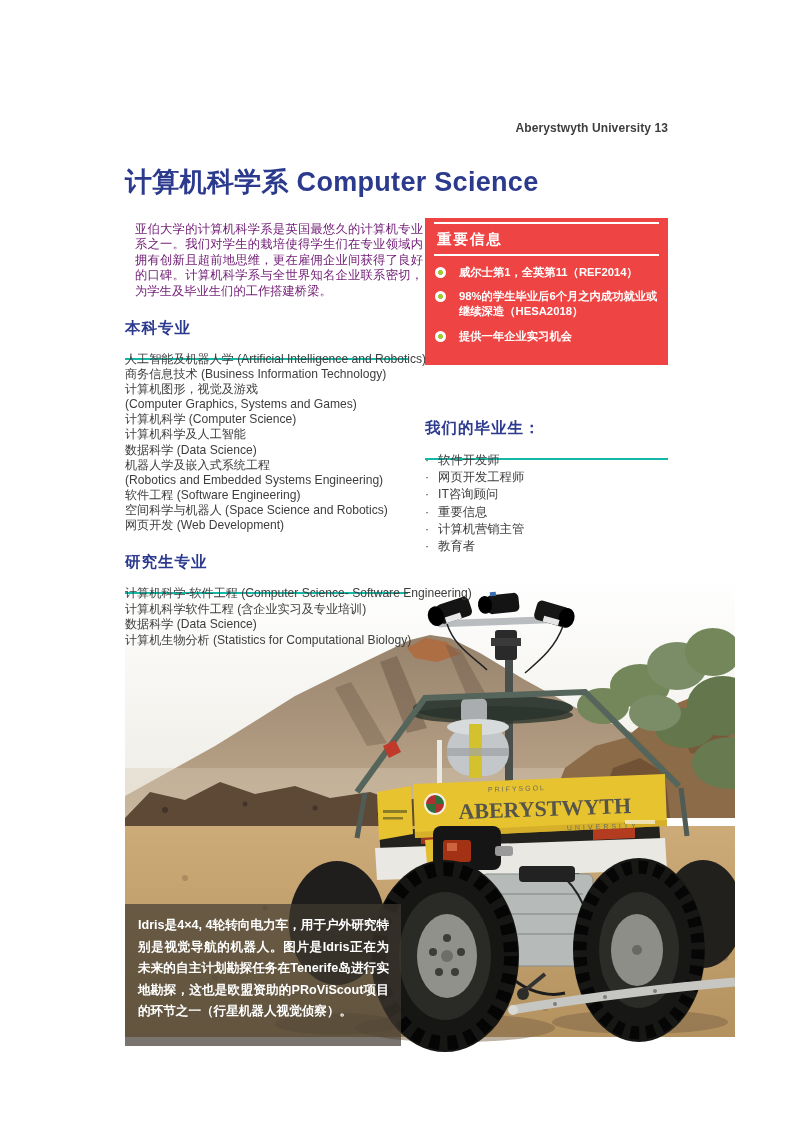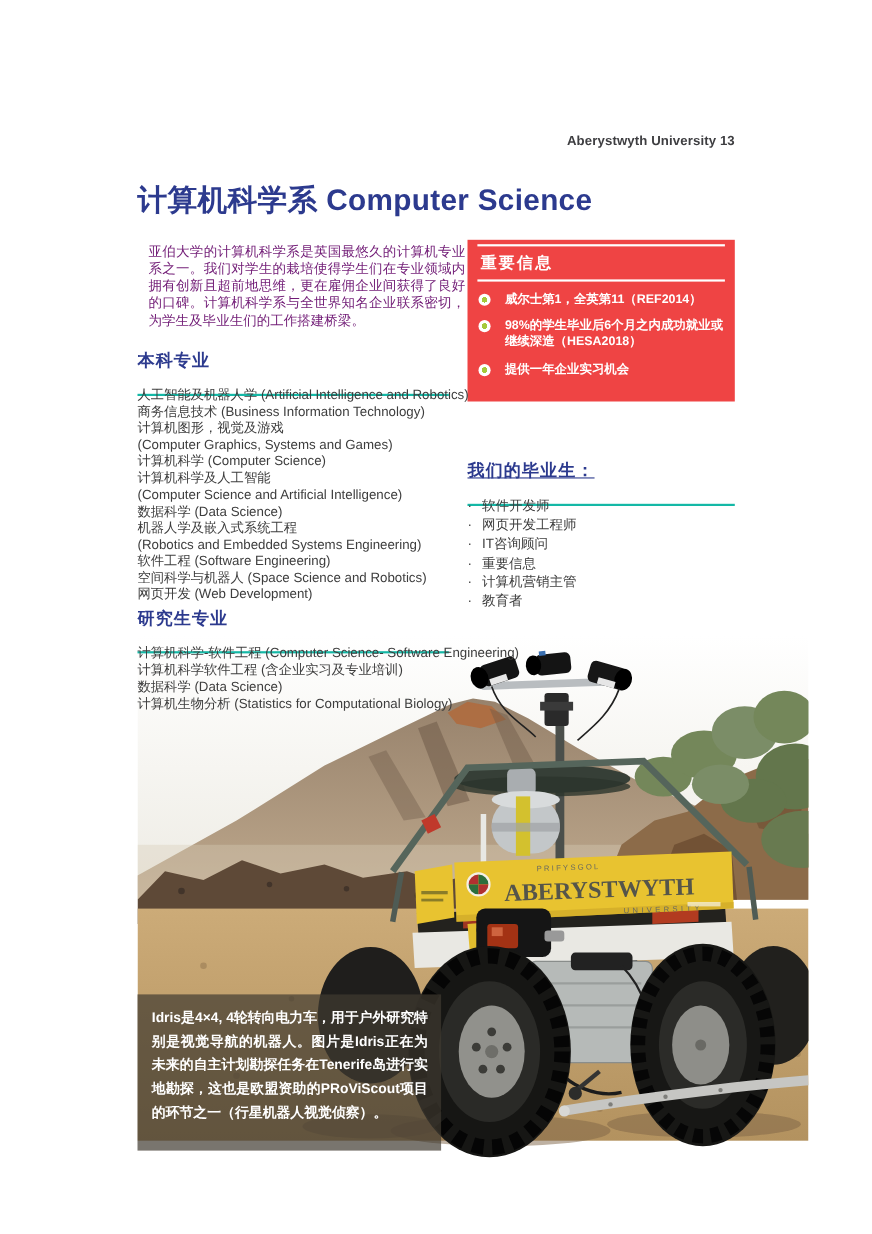--- a/index.html
+++ b/index.html
@@ -34,21 +34,21 @@
   .ki-bullet{
     flex:none;width:11px;height:11px;margin-top:2px;border-radius:50%;
     background:radial-gradient(circle,#a6c93c 0 33%,#ffffff 34% 100%);
   }
   
   .sec-heading{
     color:#2c3a8e;font-size:15.5px;font-weight:bold;letter-spacing:1px;
     padding-bottom:19px;border-bottom:2px solid #14b8a6;
   }
   .w-left{width:283px;}
-  .w-right{width:243px;text-decoration:underline;}
+  .w-right{width:243px;}
   .ug-heading{top:318px;left:125px;}
   .ug-list{top:352px;left:125px;width:330px;font-size:12.1px;line-height:15.1px;}
   .pg-heading{top:552px;left:125px;}
   .pg-list{top:586px;left:125px;width:360px;font-size:12.1px;line-height:15.6px;}
   .grad-heading{top:418px;left:425px;}
   .grad-list{top:452px;left:425px;width:243px;font-size:12.3px;line-height:17.2px;}
   .grad-item{display:flex;gap:9px;}
   .grad-bullet{color:#3d3d3d;}
   
   .photo{top:578px;left:125px;width:610px;height:492px;z-index:1;}
@@ -92,21 +92,20 @@
   </div>
 
   <div class="abs sec-heading w-left ug-heading z2">本科专业</div>
   <div class="abs ug-list z2">
     <div>人工智能及机器人学 (Artificial Intelligence and Robotics)</div>
     <div>商务信息技术 (Business Information Technology)</div>
     <div>计算机图形，视觉及游戏</div>
     <div>(Computer Graphics, Systems and Games)</div>
     <div>计算机科学 (Computer Science)</div>
     <div>计算机科学及人工智能</div>
-    <div> (Computer Science and Artificial Intelligence)</div>
     <div>数据科学 (Data Science)</div>
     <div>机器人学及嵌入式系统工程</div>
     <div> (Robotics and Embedded Systems Engineering)</div>
     <div>软件工程 (Software Engineering)</div>
     <div>空间科学与机器人 (Space Science and Robotics)</div>
     <div>网页开发 (Web Development)</div>
   </div>
 
   <div class="abs sec-heading w-right grad-heading z2">我们的毕业生：</div>
   <div class="abs grad-list z2">

